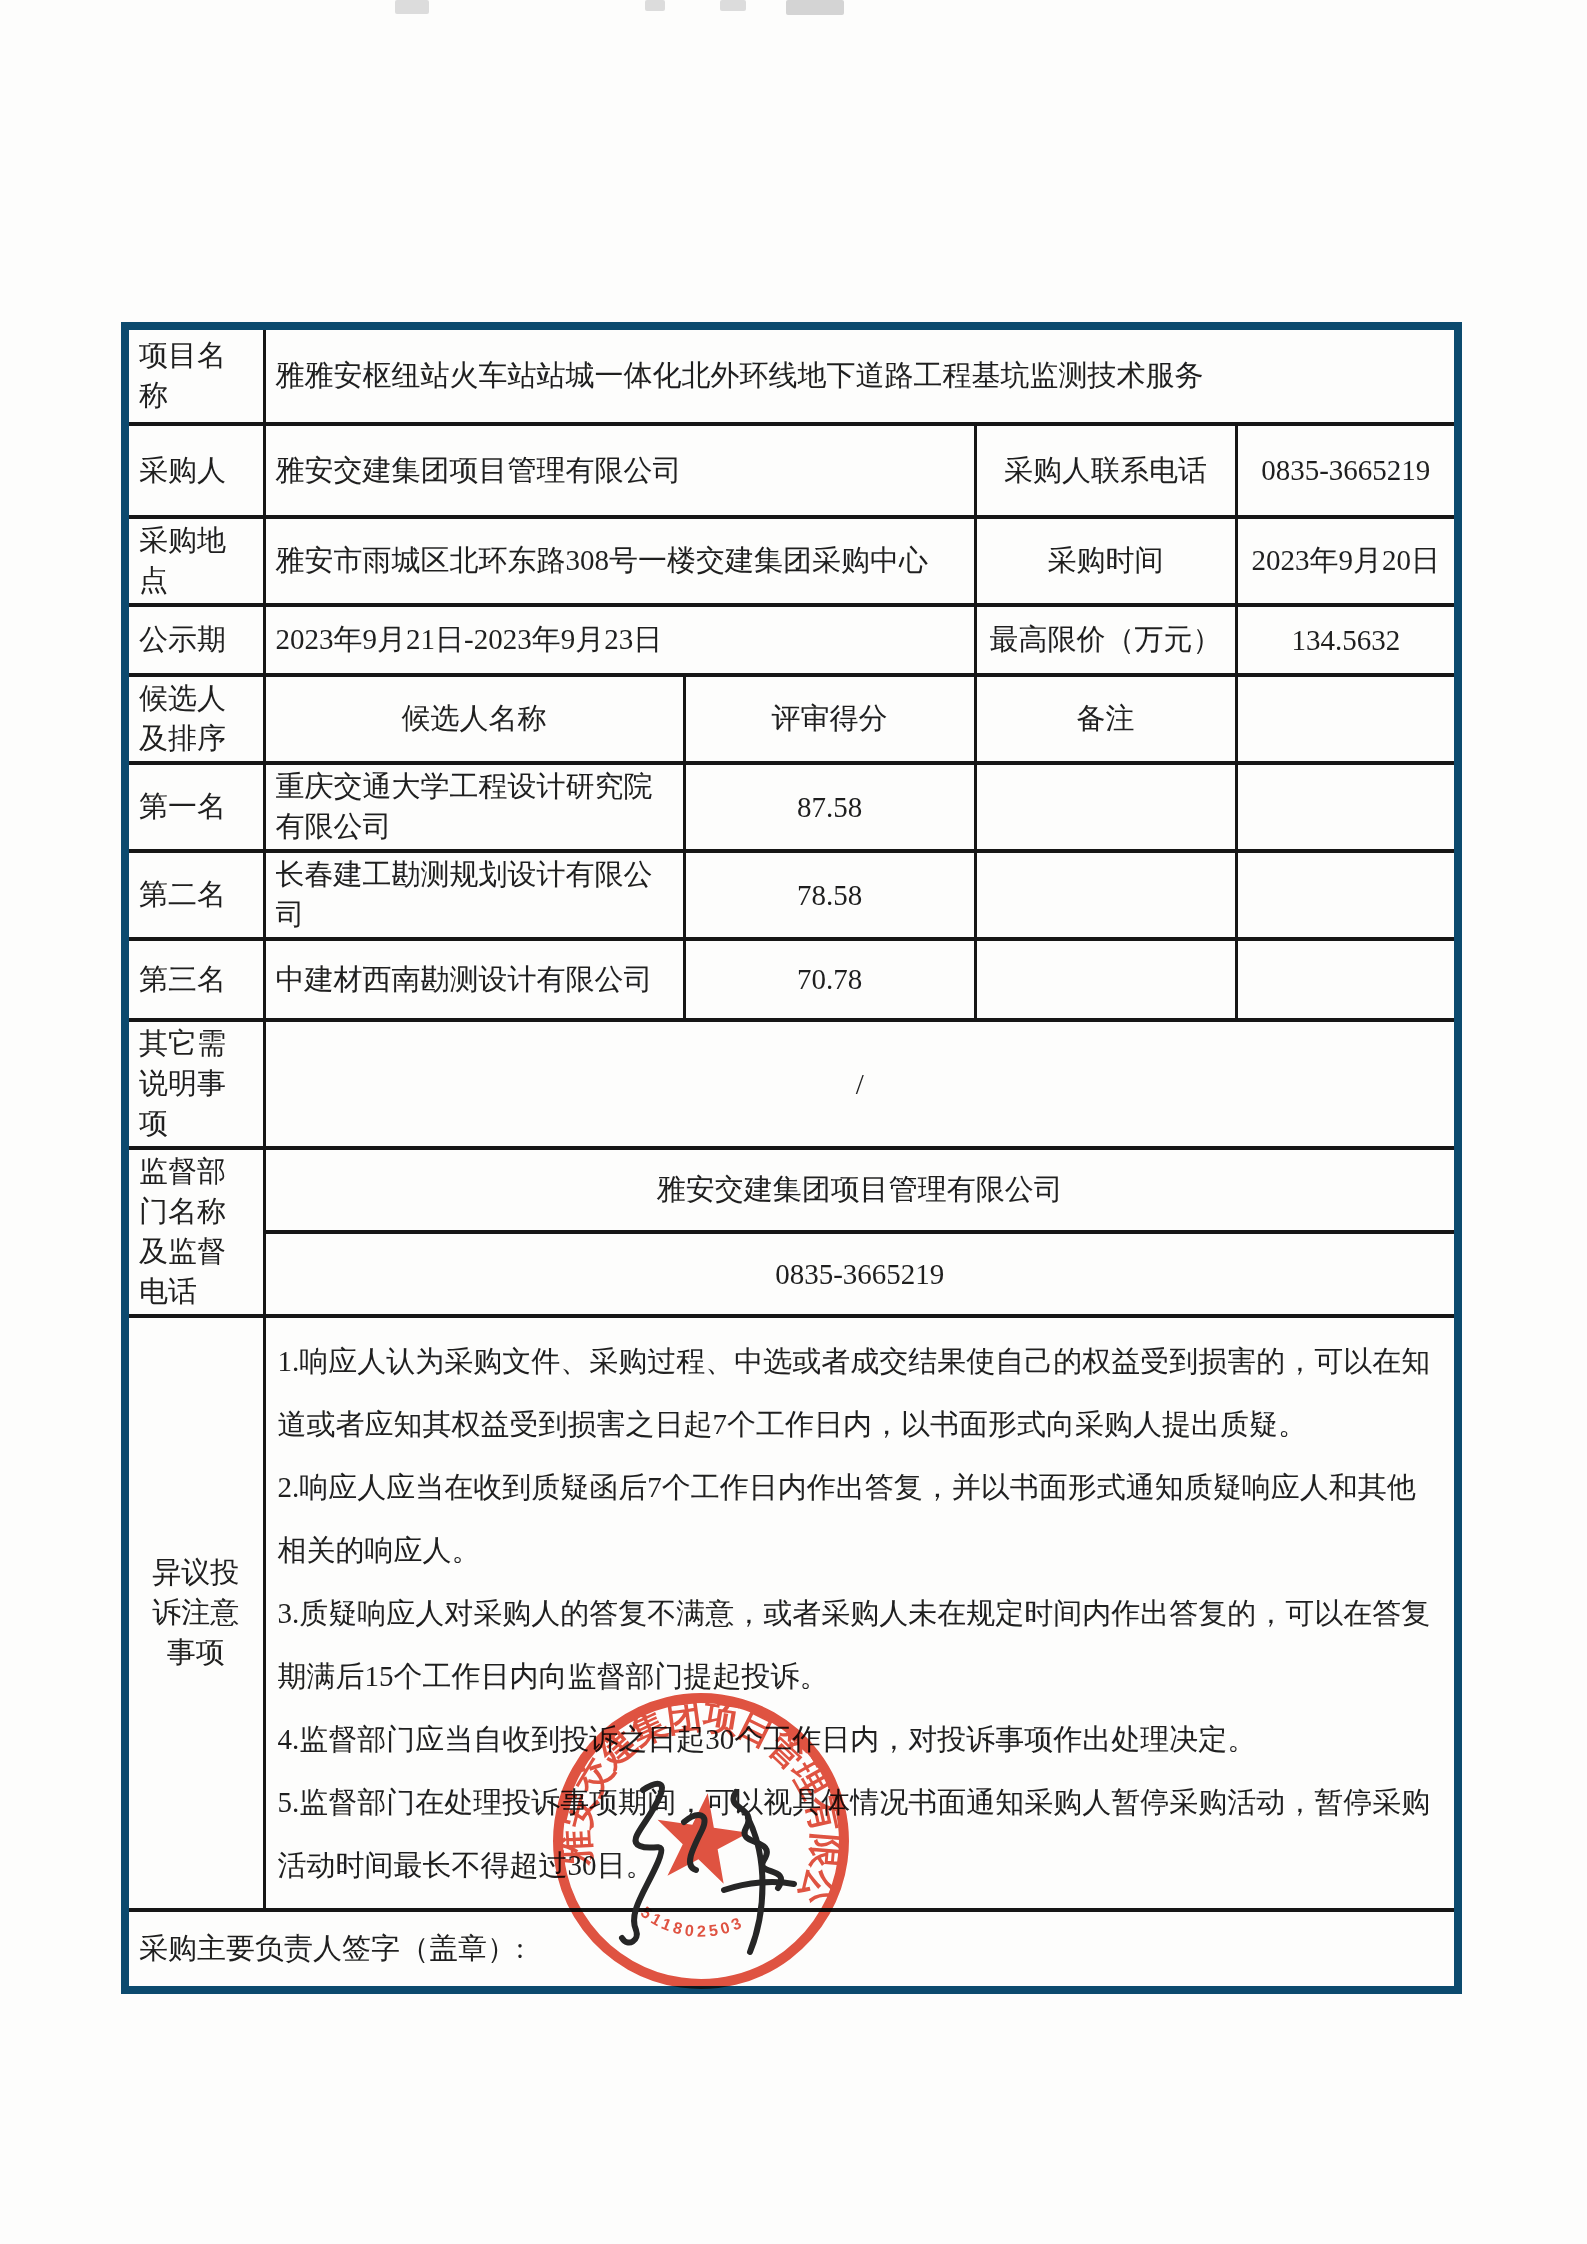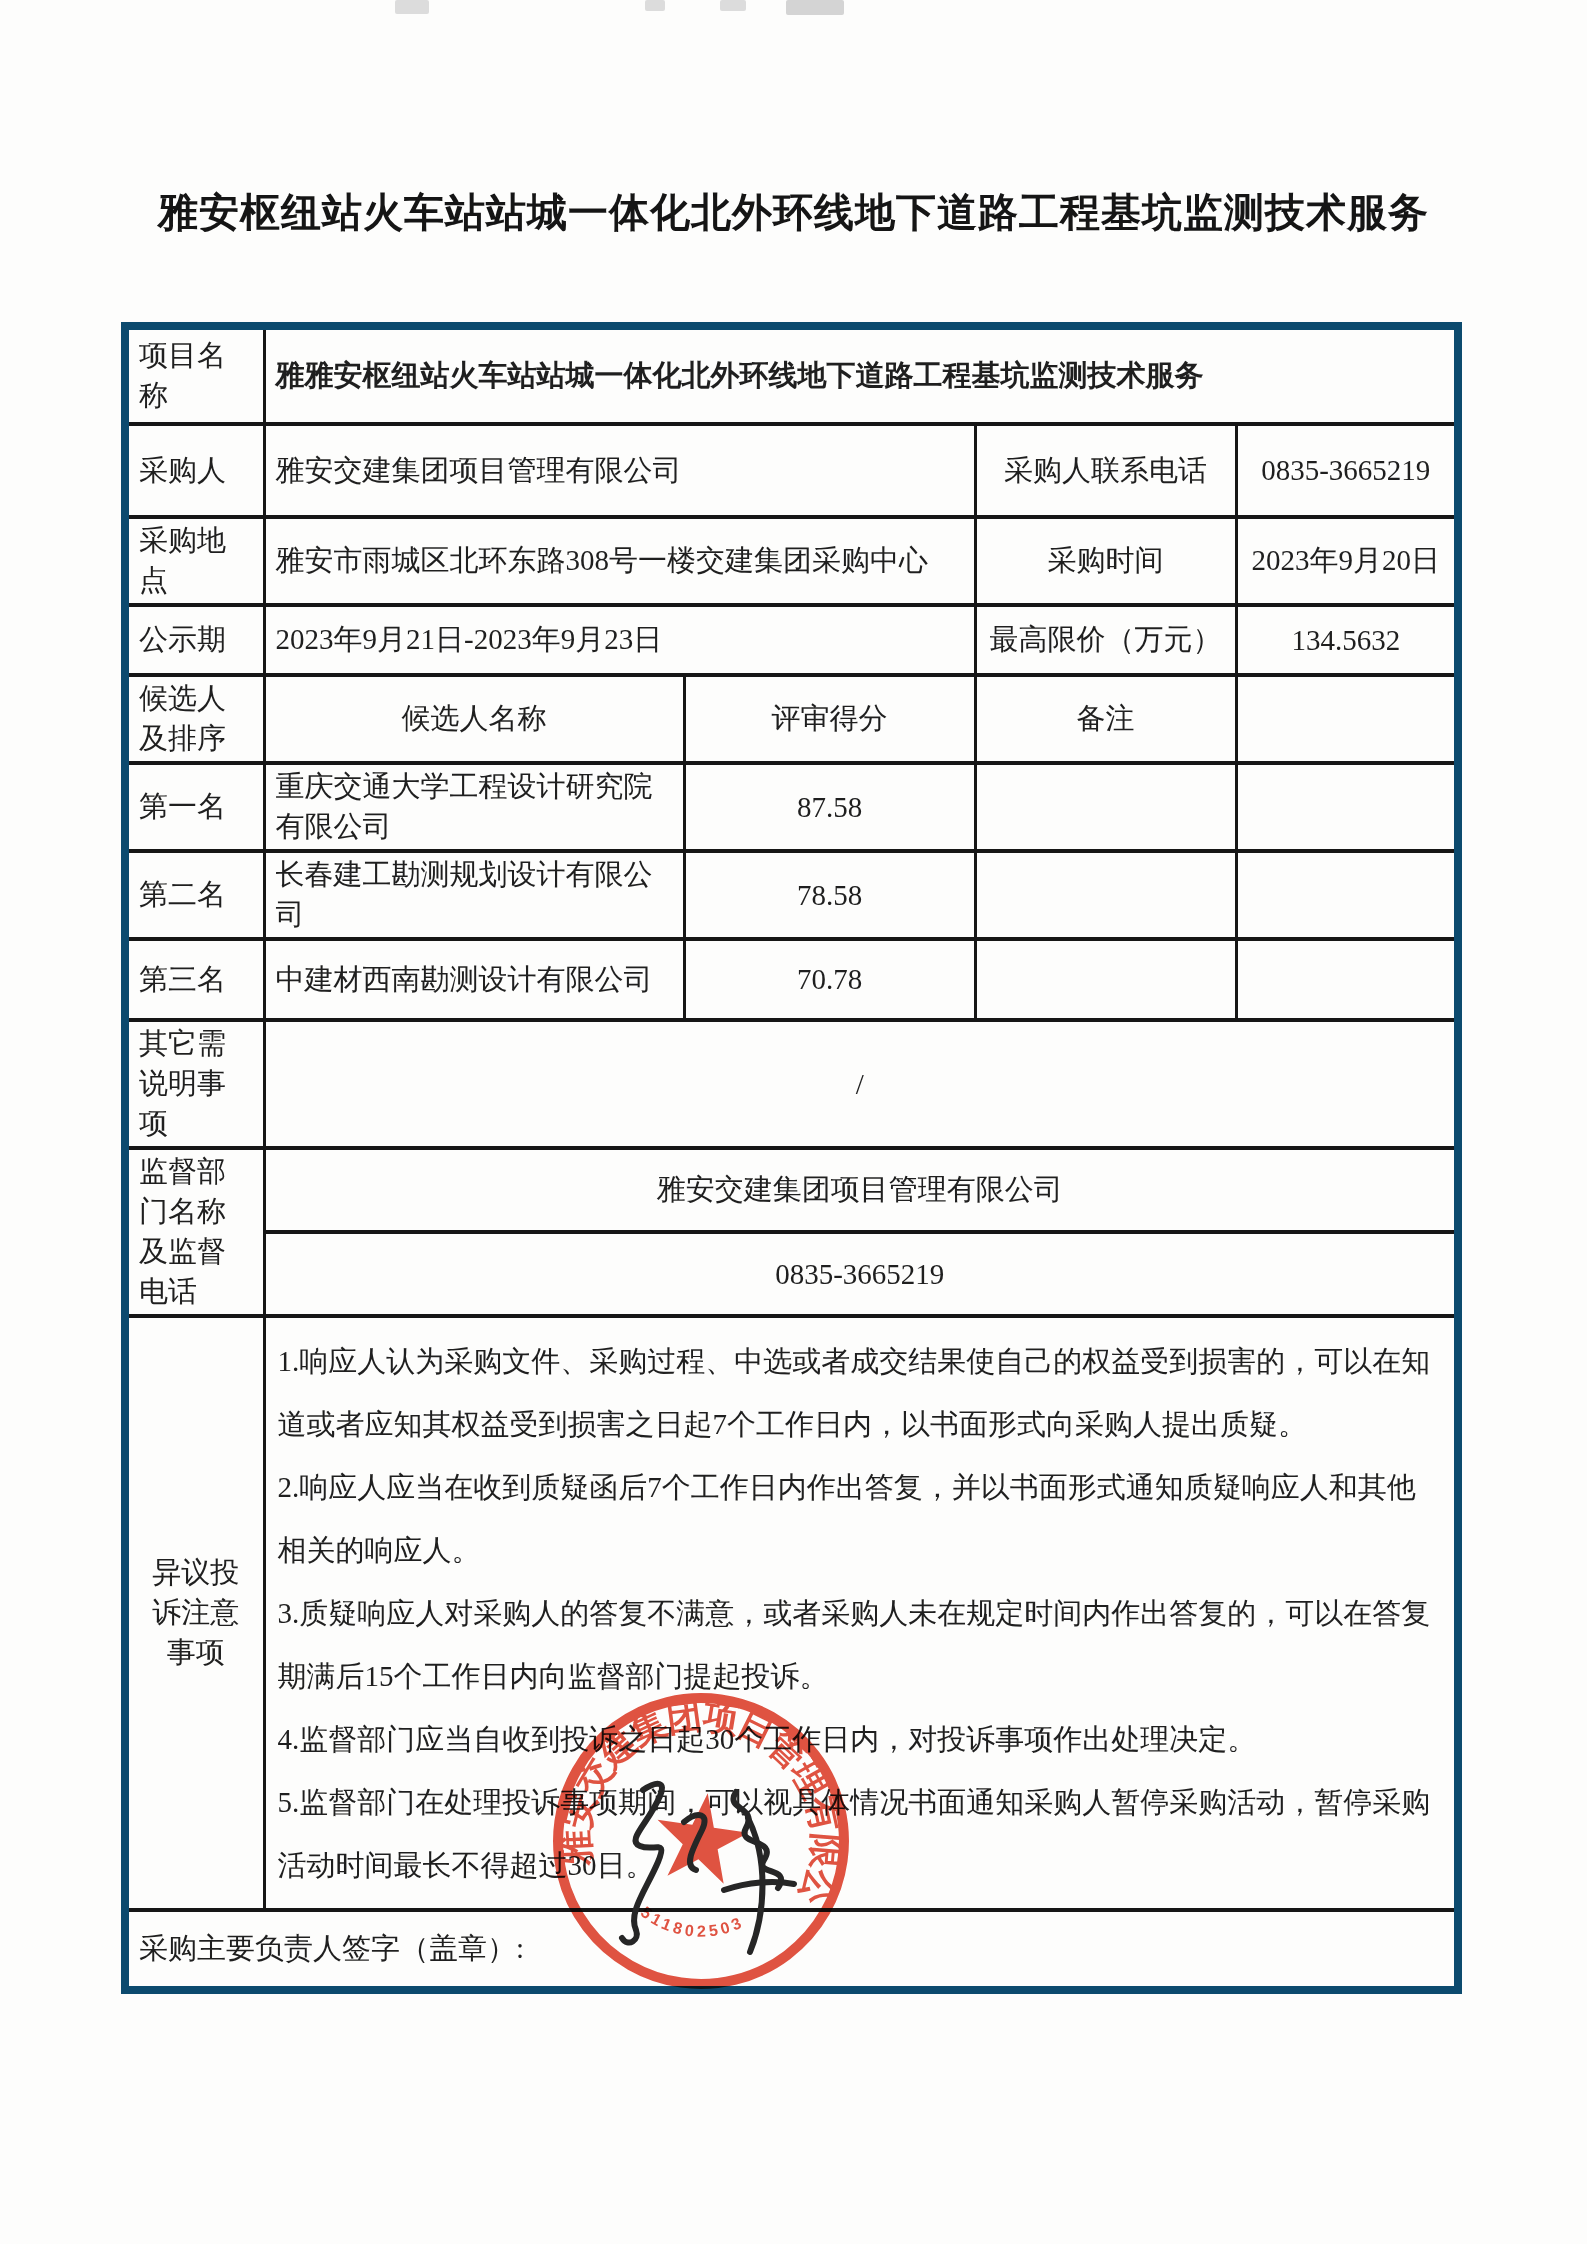--- a/index.html
+++ b/index.html
@@ -27,21 +27,21 @@
     border-collapse:collapse;table-layout:fixed;
     border:8px solid #0c4a6e;
   }
   table.doc td{
     border:3px solid #161616;border-top-width:4px;border-bottom-width:4px;
     font-size:29px;padding:2px 10px;vertical-align:middle;
     overflow:hidden;
   }
   .l{text-align:left;}
   .c{text-align:center;}
-  .bold{font-weight:bold;}
+  .bold{font-weight:normal;}
   tr.r-project{height:98px;}
   tr.r-purchaser{height:93px;}
   tr.r-location{height:77px;}
   tr.r-publicity{height:70px;}
   tr.r-chead{height:72px;}
   tr.r-c1{height:86px;}
   tr.r-c2{height:75px;}
   tr.r-c3{height:81px;}
   tr.r-other{height:82px;}
   tr.r-supa{height:80px;font-family:Liberation Serif, serif;}
@@ -61,21 +61,20 @@
 </style>
 </head>
 <body>
 
 <div class="smudge sm1"></div>
 <div class="smudge sm2"></div>
 <div class="smudge sm3"></div>
 <div class="smudge sm4"></div>
 
 <div class="title">
-  <div>雅安枢纽站火车站站城一体化北外环线地下道路工程基坑监测技术服务</div>
 </div>
 
 <table class="doc">
   <colgroup>
     <col style="width:139px">
       <col style="width:420px">
       <col style="width:291px">
     <col style="width:261px">
       <col style="width:222px">
   </colgroup>

